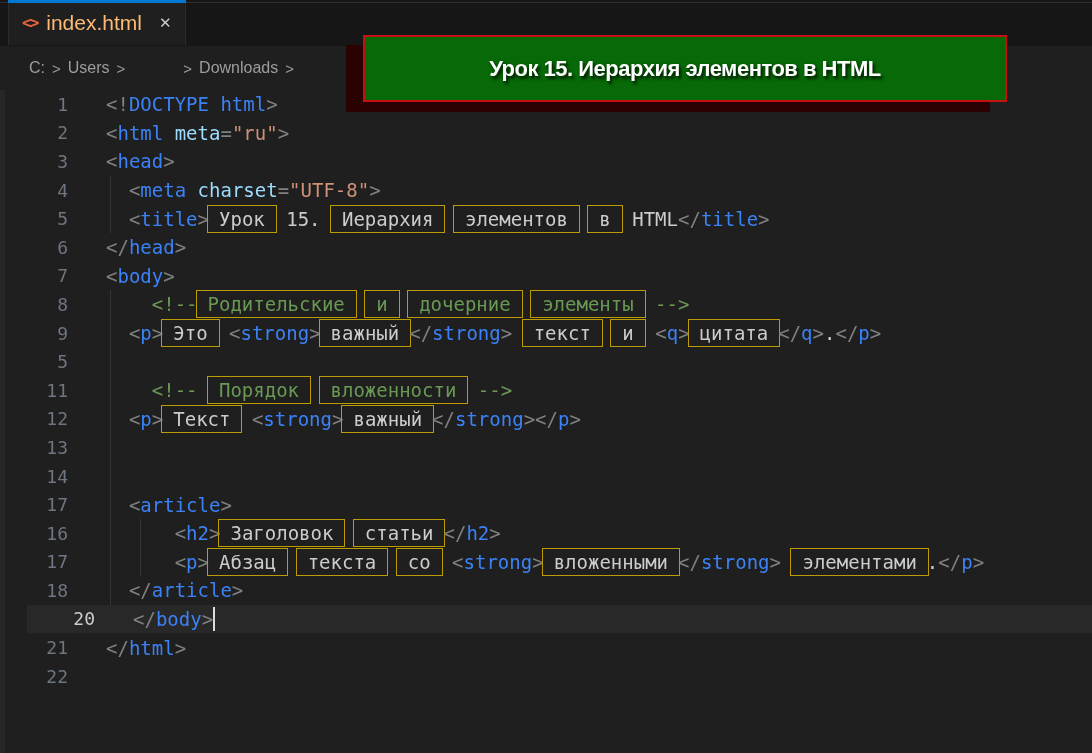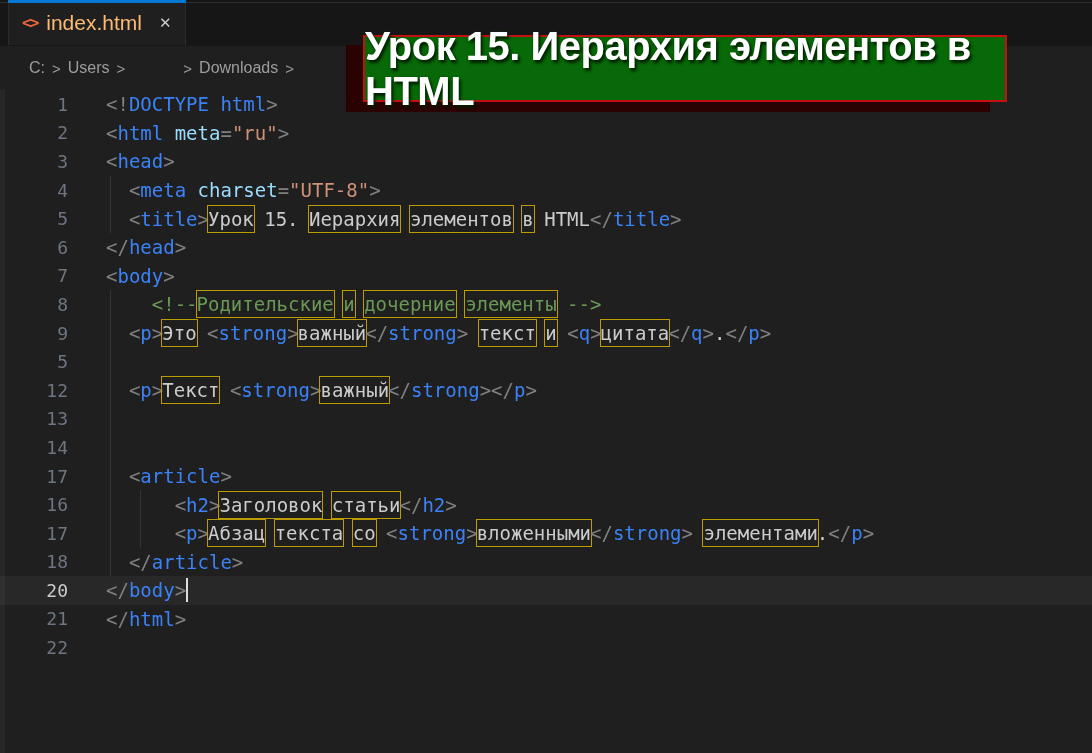--- a/index.html
+++ b/index.html
@@ -22,40 +22,40 @@
   .breadcrumb{height:44px;background:#1f1f1f;display:flex;align-items:center;
     padding-left:29px;color:#9d9d9d;font-size:16px;}
   .crumb{cursor:pointer;}
   .chev{margin:0 7px;color:#9d9d9d;font-size:15px;}
   .crumb-spacer{display:inline-block;width:44px;}
 
   
   .editor{position:relative;font-family:"DejaVu Sans Mono",monospace;font-size:19px;color:#cccccc;}
   .leftstrip{position:absolute;left:0;top:0;width:5px;height:663px;background:#272727;}
   .line{position:relative;height:28.6px;display:flex;align-items:center;white-space:pre;}
-  .line.active{background:rgba(255,255,255,0.045);}
+  .line.active{background:rgba(255,255,255,0.045);margin-left:27px;}
   .num{width:68px;text-align:right;color:#6e7681;font-size:18px;flex:none;}
   .line.active .num{color:#cccccc;}
   .codeline{padding-left:38px;}
   .guide{position:absolute;top:0;width:1px;height:100%;background:#343434;}
   .tk-p{color:#808080;}
   .tk-t{color:#3b82f6;}
   .tk-a{color:#9cdcfe;}
   .tk-s{color:#ce9178;}
   .tk-x{color:#cccccc;}
   .tk-c{color:#6a9955;}
-  .ub{border:1px solid #bd9b03;padding:2px 0;margin:0 -2px;}
+  .ub{border:1px solid #bd9b03;padding:2px 11px;margin:0 -2px;}
   .cursor{display:inline-block;width:2px;height:24px;background:#dddddd;vertical-align:-5px;}
 
   
   .banner{position:absolute;left:363px;top:35px;width:644px;height:67px;background:#076907;
     border:2px solid #c41010;box-sizing:border-box;z-index:20;
     display:flex;align-items:center;justify-content:center;
     box-shadow:-17px 10px 0 0 #2b0202;}
-  .banner-text{color:#ffffff;font-weight:bold;font-size:40px;letter-spacing:-0.5px;
+  .banner-text{color:#ffffff;font-weight:bold;font-size:22px;letter-spacing:-0.5px;
     text-shadow:2px 3px 3px rgba(0,25,0,0.9),0 0 2px rgba(10,70,10,0.8);}
 </style>
 </head>
 <body>
 
 <div class="window">
 
   <div class="tabbar">
     <div class="tab">
       <span class="file-icon">&lt;&gt;</span>
@@ -81,20 +81,21 @@
         <div class="line"><div class="num">1</div><div class="codeline"><span class="tk-p">&lt;!</span><span class="tk-t">DOCTYPE</span><span class="tk-x"> </span><span class="tk-t">html</span><span class="tk-p">&gt;</span></div></div>
         <div class="line"><div class="num">2</div><div class="codeline"><span class="tk-p">&lt;</span><span class="tk-t">html</span><span class="tk-x"> </span><span class="tk-a">meta</span><span class="tk-p">=</span><span class="tk-s">"ru"</span><span class="tk-p">&gt;</span></div></div>
         <div class="line"><div class="num">3</div><div class="codeline"><span class="tk-p">&lt;</span><span class="tk-t">head</span><span class="tk-p">&gt;</span></div></div>
         <div class="line"><div class="guide" style="left: 110px;"></div><div class="num">4</div><div class="codeline"><span class="tk-x">  </span><span class="tk-p">&lt;</span><span class="tk-t">meta</span><span class="tk-x"> </span><span class="tk-a">charset</span><span class="tk-p">=</span><span class="tk-s">"UTF-8"</span><span class="tk-p">&gt;</span></div></div>
         <div class="line"><div class="guide" style="left: 110px;"></div><div class="num">5</div><div class="codeline"><span class="tk-x">  </span><span class="tk-p">&lt;</span><span class="tk-t">title</span><span class="tk-p">&gt;</span><span class="tk-x ub">Урок</span><span class="tk-x"> 15. </span><span class="tk-x ub">Иерархия</span><span class="tk-x"> </span><span class="tk-x ub">элементов</span><span class="tk-x"> </span><span class="tk-x ub">в</span><span class="tk-x"> HTML</span><span class="tk-p">&lt;/</span><span class="tk-t">title</span><span class="tk-p">&gt;</span></div></div>
         <div class="line"><div class="num">6</div><div class="codeline"><span class="tk-p">&lt;/</span><span class="tk-t">head</span><span class="tk-p">&gt;</span></div></div>
         <div class="line"><div class="num">7</div><div class="codeline"><span class="tk-p">&lt;</span><span class="tk-t">body</span><span class="tk-p">&gt;</span></div></div>
         <div class="line"><div class="guide" style="left: 110px;"></div><div class="num">8</div><div class="codeline"><span class="tk-x">    </span><span class="tk-c">&lt;!--</span><span class="tk-c ub">Родительские</span><span class="tk-c"> </span><span class="tk-c ub">и</span><span class="tk-c"> </span><span class="tk-c ub">дочерние</span><span class="tk-c"> </span><span class="tk-c ub">элементы</span><span class="tk-c"> --&gt;</span></div></div>
         <div class="line"><div class="guide" style="left: 110px;"></div><div class="num">9</div><div class="codeline"><span class="tk-x">  </span><span class="tk-p">&lt;</span><span class="tk-t">p</span><span class="tk-p">&gt;</span><span class="tk-x ub">Это</span><span class="tk-x"> </span><span class="tk-p">&lt;</span><span class="tk-t">strong</span><span class="tk-p">&gt;</span><span class="tk-x ub">важный</span><span class="tk-p">&lt;/</span><span class="tk-t">strong</span><span class="tk-p">&gt;</span><span class="tk-x"> </span><span class="tk-x ub">текст</span><span class="tk-x"> </span><span class="tk-x ub">и</span><span class="tk-x"> </span><span class="tk-p">&lt;</span><span class="tk-t">q</span><span class="tk-p">&gt;</span><span class="tk-x ub">цитата</span><span class="tk-p">&lt;/</span><span class="tk-t">q</span><span class="tk-p">&gt;</span><span class="tk-x">.</span><span class="tk-p">&lt;/</span><span class="tk-t">p</span><span class="tk-p">&gt;</span></div></div>
         <div class="line"><div class="guide" style="left: 110px;"></div><div class="num">5</div><div class="codeline"></div></div>
+        <div class="line"><div class="guide" style="left: 110px;"></div><div class="num">11</div><div class="codeline"><span class="tk-x">    </span><span class="tk-c">&lt;!-- </span><span class="tk-c ub">Порядок</span><span class="tk-c"> </span><span class="tk-c ub">вложенности</span><span class="tk-c"> --&gt;</span></div></div>
         <div class="line"><div class="guide" style="left: 110px;"></div><div class="num">12</div><div class="codeline"><span class="tk-x">  </span><span class="tk-p">&lt;</span><span class="tk-t">p</span><span class="tk-p">&gt;</span><span class="tk-x ub">Текст</span><span class="tk-x"> </span><span class="tk-p">&lt;</span><span class="tk-t">strong</span><span class="tk-p">&gt;</span><span class="tk-x ub">важный</span><span class="tk-p">&lt;/</span><span class="tk-t">strong</span><span class="tk-p">&gt;</span><span class="tk-p">&lt;/</span><span class="tk-t">p</span><span class="tk-p">&gt;</span></div></div>
         <div class="line"><div class="guide" style="left: 110px;"></div><div class="num">13</div><div class="codeline"></div></div>
         <div class="line"><div class="guide" style="left: 110px;"></div><div class="num">14</div></div>
         <div class="line"><div class="guide" style="left: 110px;"></div><div class="num">17</div><div class="codeline"><span class="tk-x">  </span><span class="tk-p">&lt;</span><span class="tk-t">article</span><span class="tk-p">&gt;</span></div></div>
         <div class="line"><div class="guide" style="left: 110px;"></div><div class="guide" style="left: 140px;"></div><div class="num">16</div><div class="codeline"><span class="tk-x">      </span><span class="tk-p">&lt;</span><span class="tk-t">h2</span><span class="tk-p">&gt;</span><span class="tk-x ub">Заголовок</span><span class="tk-x"> </span><span class="tk-x ub">статьи</span><span class="tk-p">&lt;/</span><span class="tk-t">h2</span><span class="tk-p">&gt;</span></div></div>
         <div class="line"><div class="guide" style="left: 110px;"></div><div class="guide" style="left: 140px;"></div><div class="num">17</div><div class="codeline"><span class="tk-x">      </span><span class="tk-p">&lt;</span><span class="tk-t">p</span><span class="tk-p">&gt;</span><span class="tk-x ub">Абзац</span><span class="tk-x"> </span><span class="tk-x ub">текста</span><span class="tk-x"> </span><span class="tk-x ub">со</span><span class="tk-x"> </span><span class="tk-p">&lt;</span><span class="tk-t">strong</span><span class="tk-p">&gt;</span><span class="tk-x ub">вложенными</span><span class="tk-p">&lt;/</span><span class="tk-t">strong</span><span class="tk-p">&gt;</span><span class="tk-x"> </span><span class="tk-x ub">элементами</span><span class="tk-x">.</span><span class="tk-p">&lt;/</span><span class="tk-t">p</span><span class="tk-p">&gt;</span></div></div>
         <div class="line"><div class="guide" style="left: 110px;"></div><div class="num">18</div><div class="codeline"><span class="tk-x">  </span><span class="tk-p">&lt;/</span><span class="tk-t">article</span><span class="tk-p">&gt;</span></div></div>
         <div class="line active"><div class="num">20</div><div class="codeline"><span class="tk-p">&lt;/</span><span class="tk-t">body</span><span class="tk-p">&gt;</span><span class="cursor"></span></div></div>
         <div class="line"><div class="num">21</div><div class="codeline"><span class="tk-p">&lt;/</span><span class="tk-t">html</span><span class="tk-p">&gt;</span></div></div>
         <div class="line"><div class="num">22</div><div class="codeline"></div></div>

